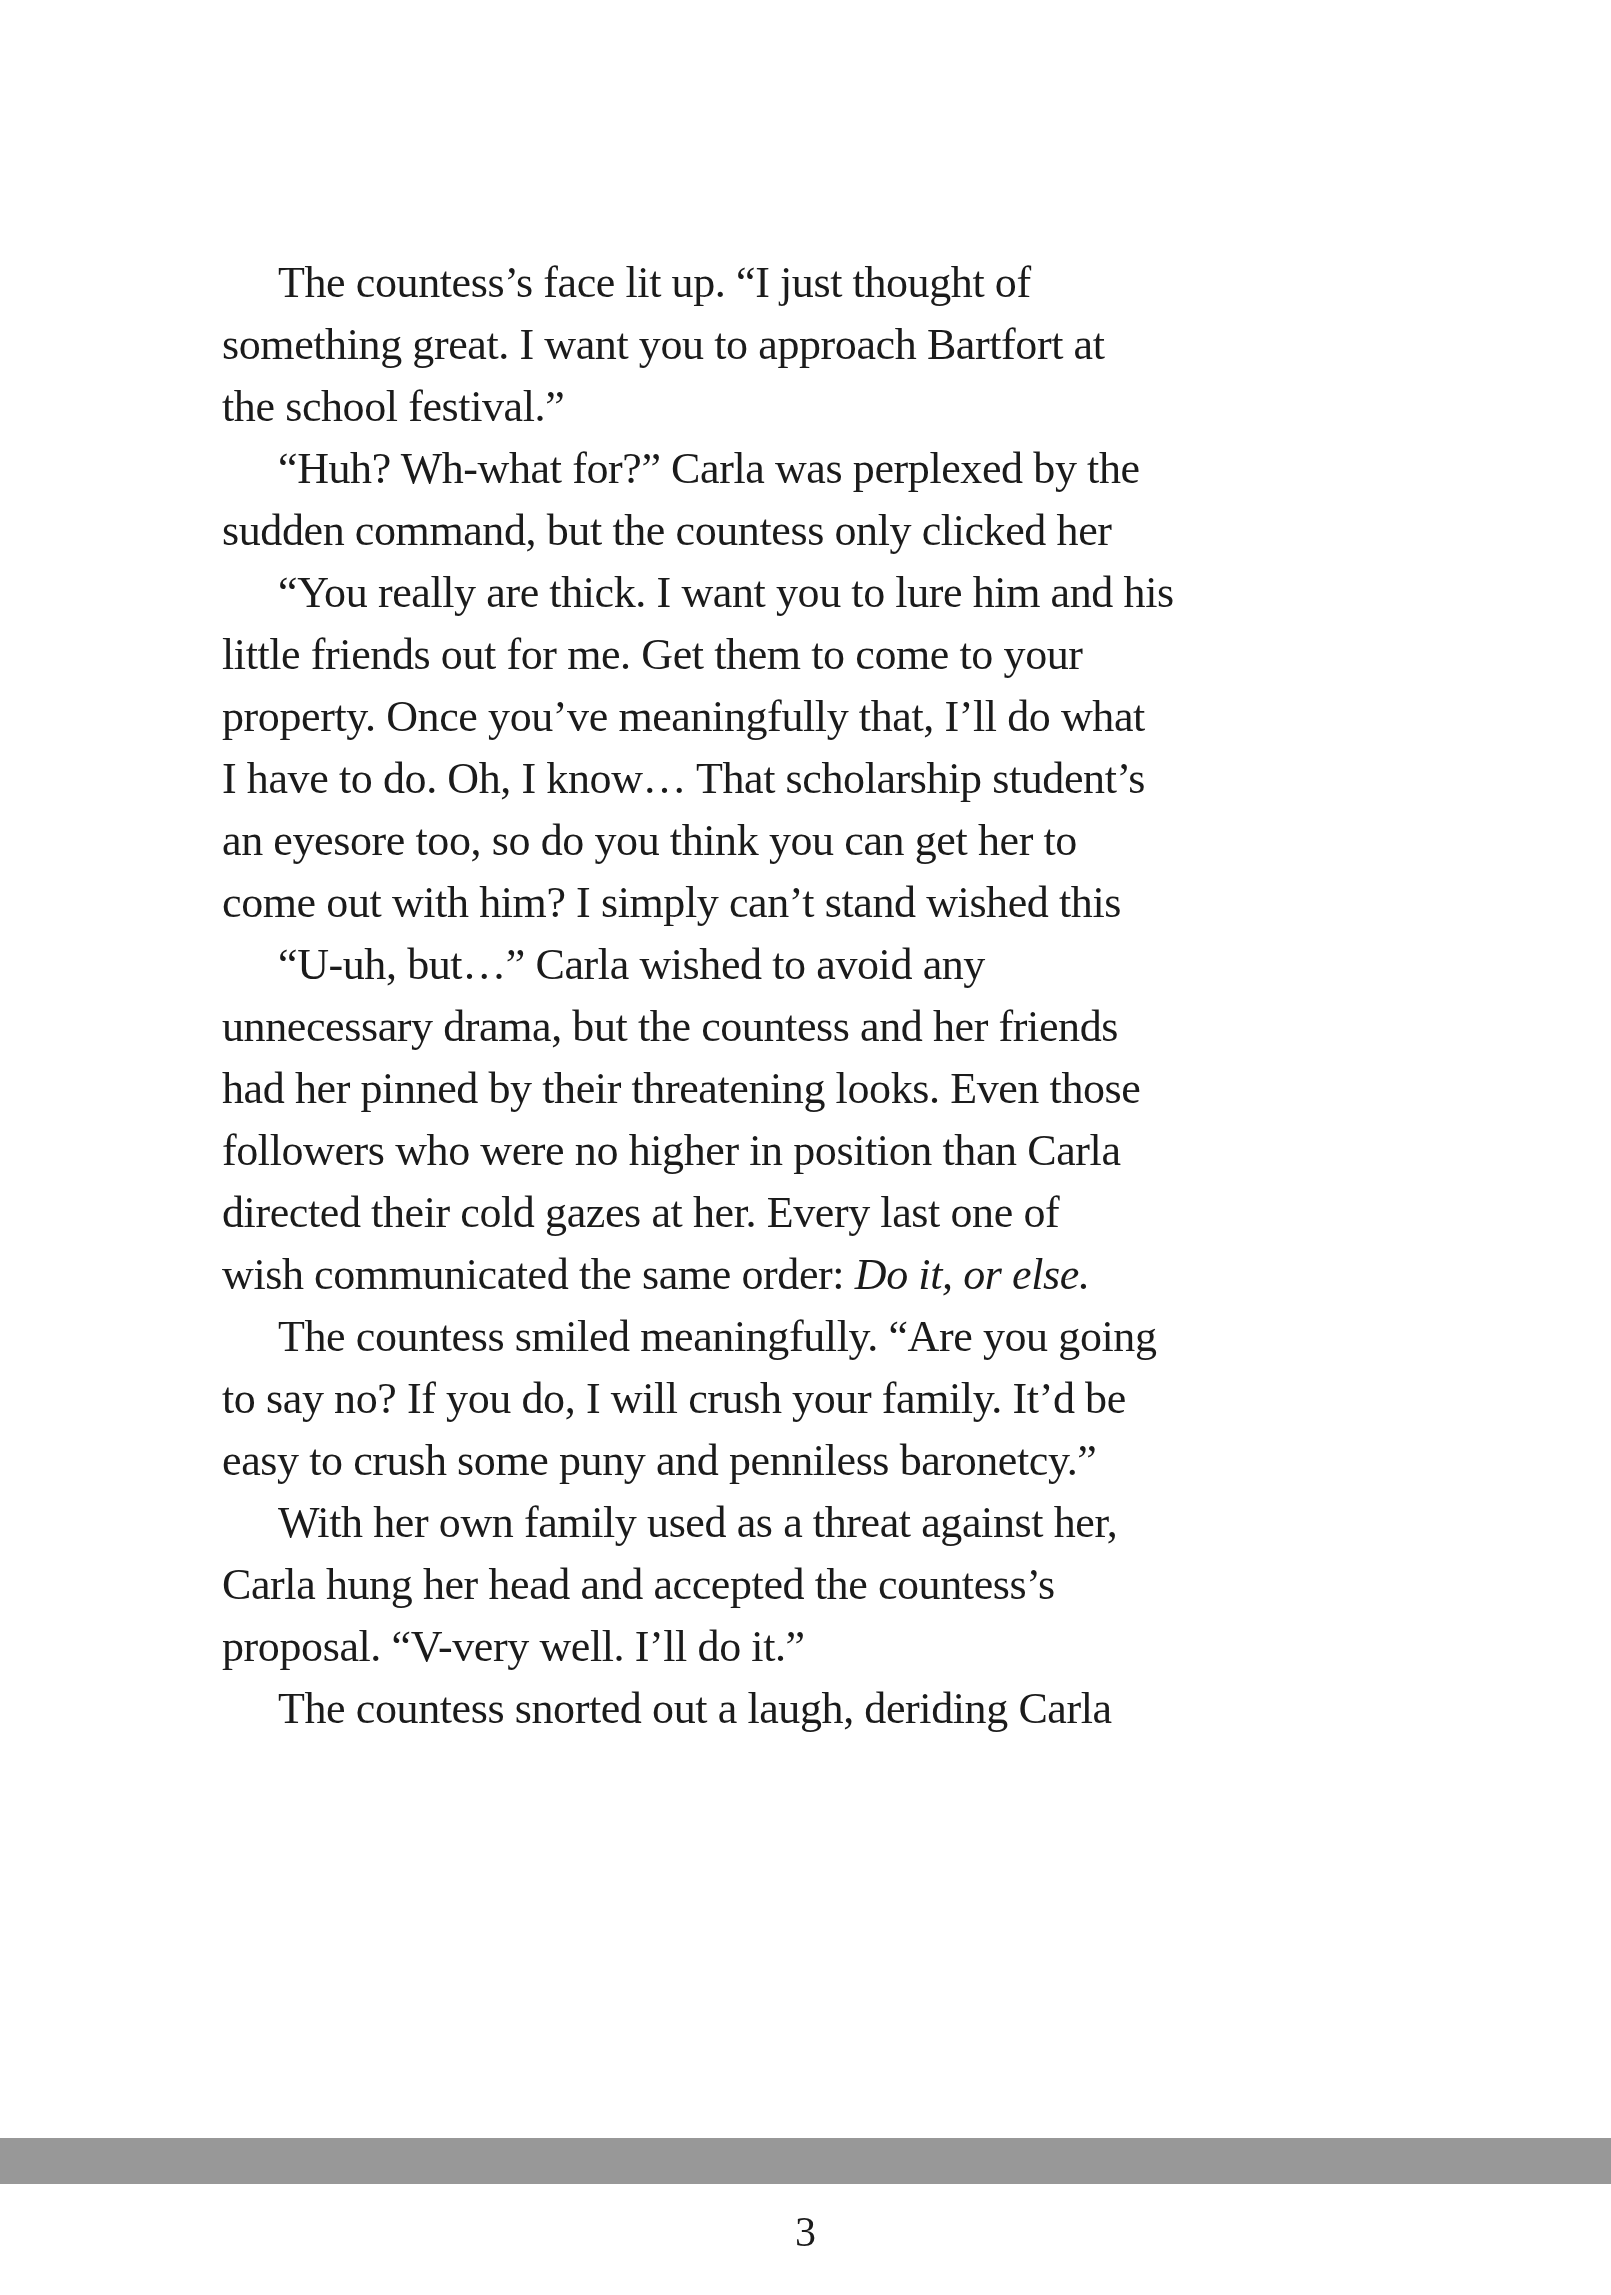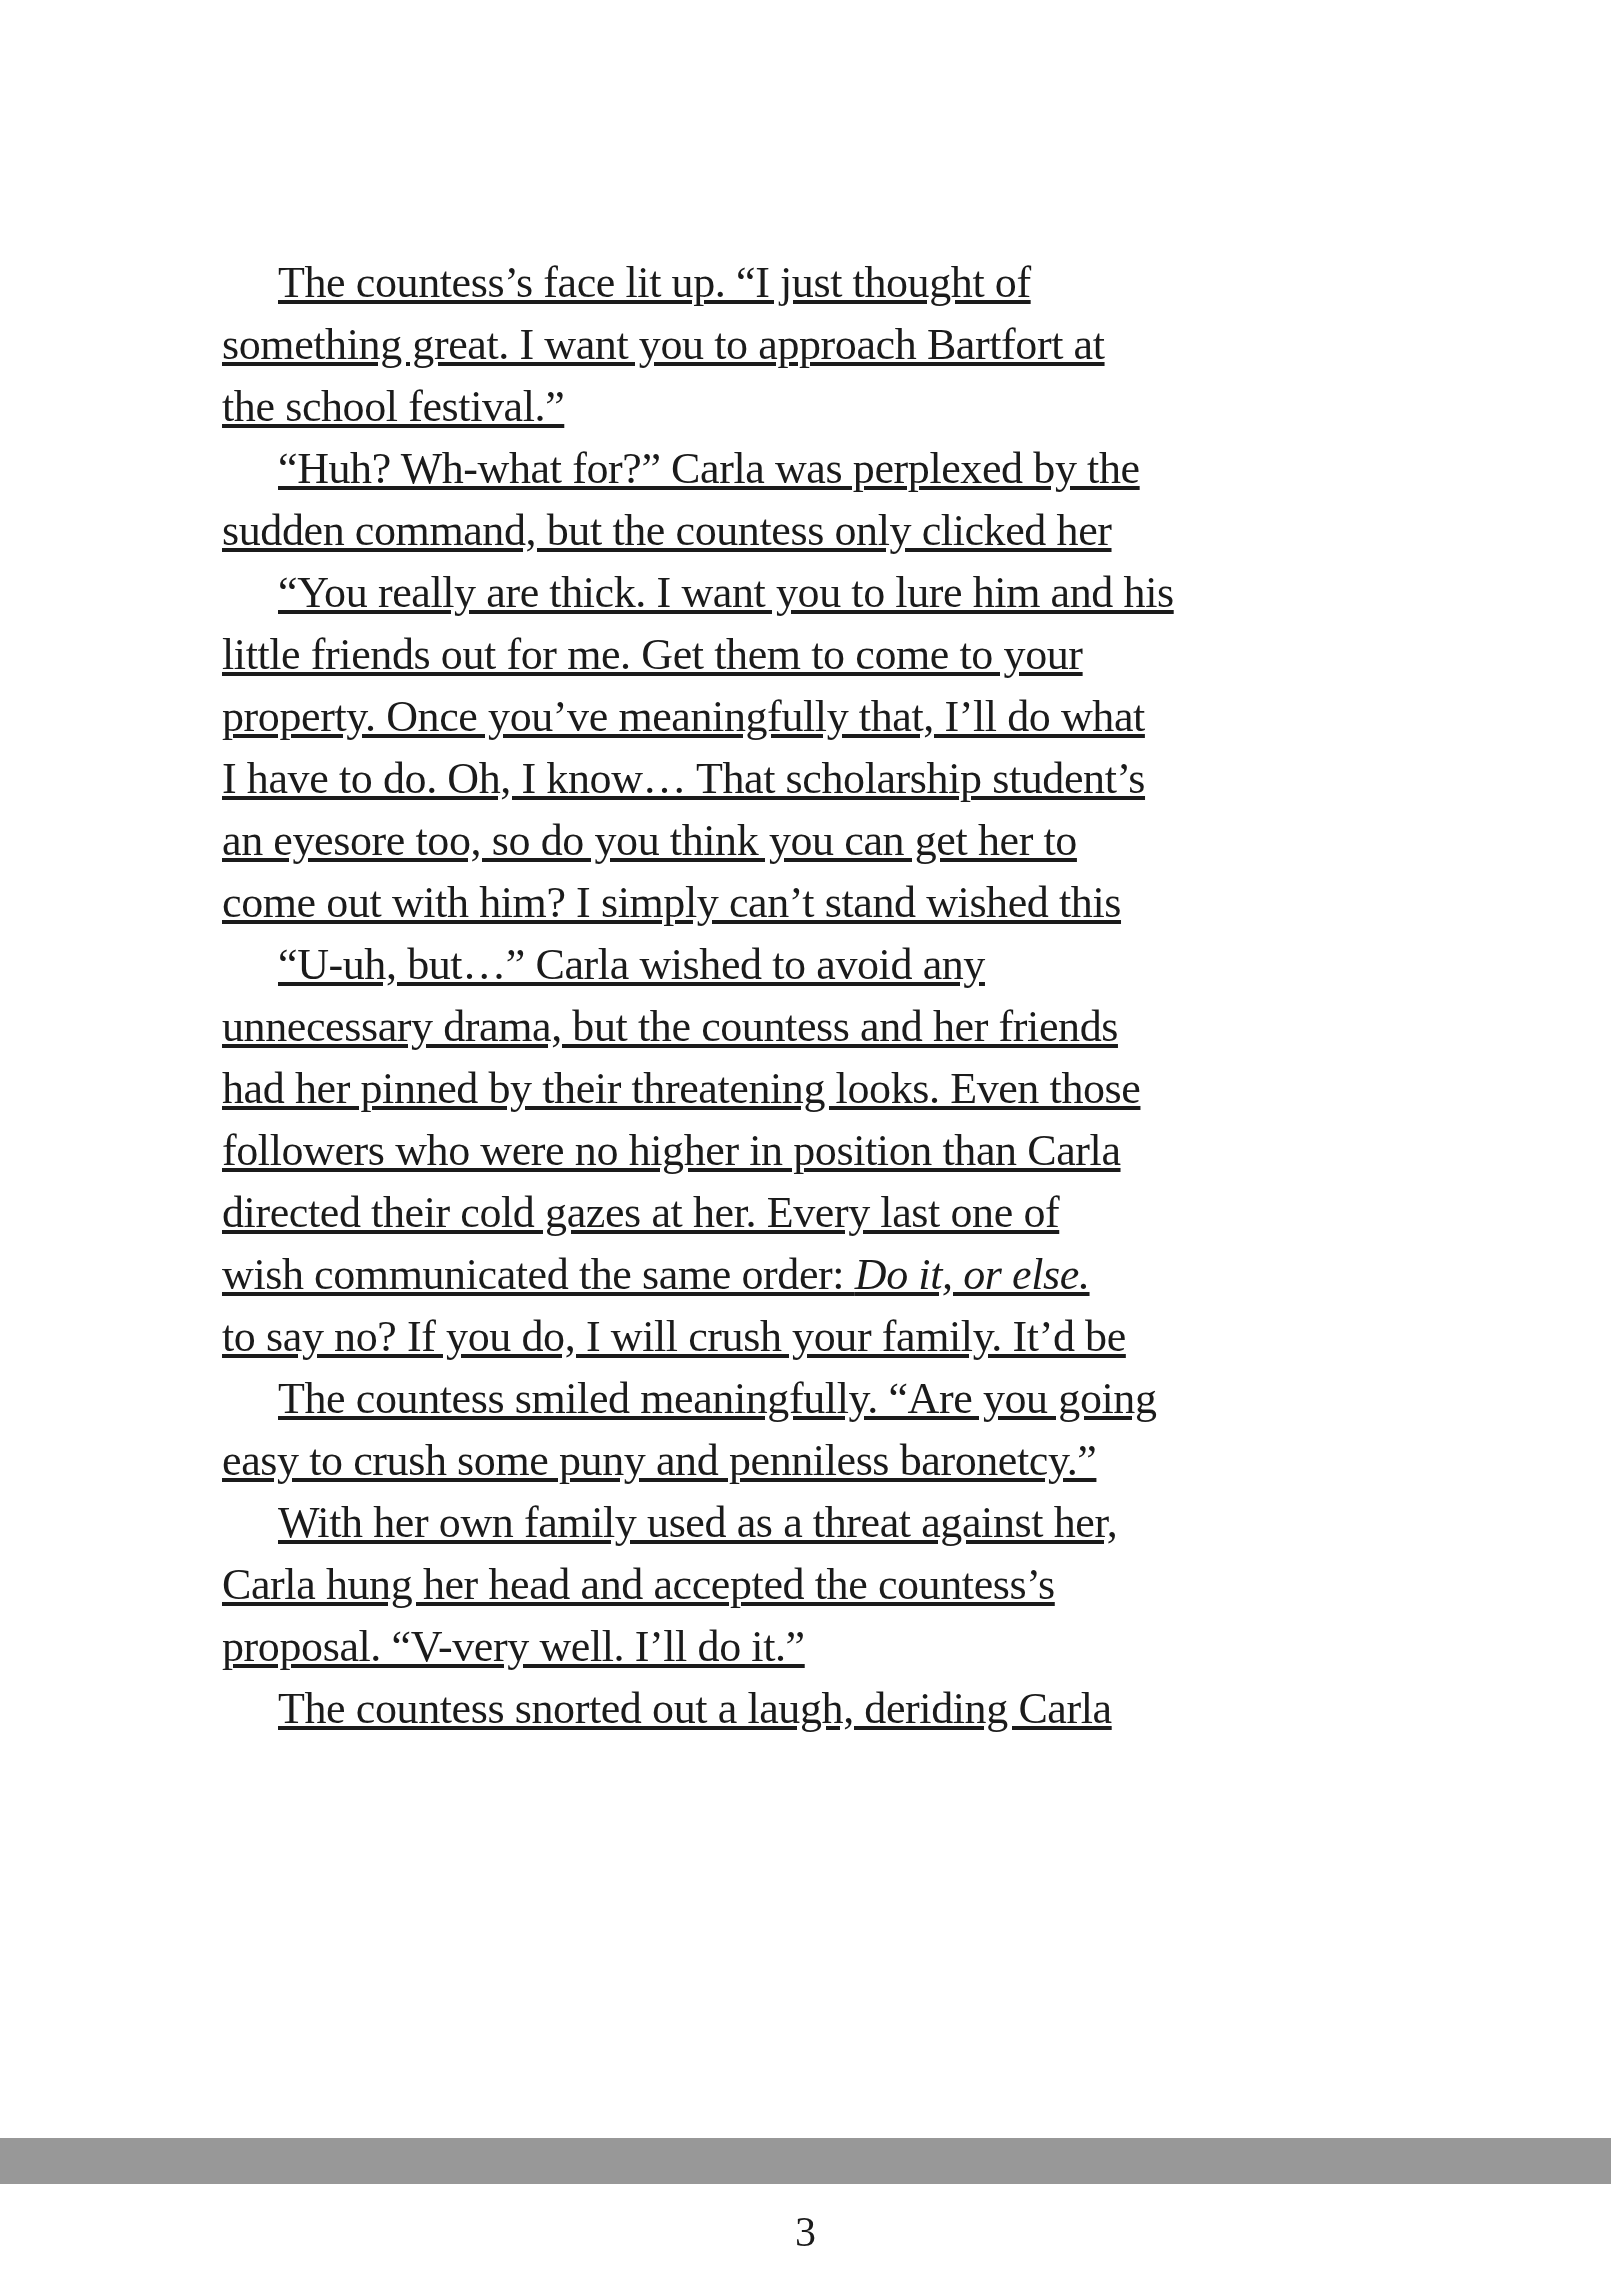--- a/index.html
+++ b/index.html
@@ -16,21 +16,20 @@
   }
   .text-block {
     position: absolute;
     left: 222px;
     top: 252px;
     width: 1138px;
     font-size: 44px;
     line-height: 62px;
     color: #1b1b1b;
     letter-spacing: -0.4px;
-    text-decoration: underline;
   }
   .line {
     white-space: nowrap;
   }
   .line.indent {
     text-indent: 56px;
   }
   .line em {
     font-style: italic;
   }
@@ -67,22 +66,22 @@
   <div class="line">property. Once you’ve meaningfully that, I’ll do what</div>
   <div class="line">I have to do. Oh, I know… That scholarship student’s</div>
   <div class="line">an eyesore too, so do you think you can get her to</div>
   <div class="line">come out with him? I simply can’t stand wished this</div>
   <div class="line indent">“U-uh, but…” Carla wished to avoid any</div>
   <div class="line">unnecessary drama, but the countess and her friends</div>
   <div class="line">had her pinned by their threatening looks. Even those</div>
   <div class="line">followers who were no higher in position than Carla</div>
   <div class="line">directed their cold gazes at her. Every last one of</div>
   <div class="line"><span>wish communicated the same order: </span><em>Do it, or else.</em></div>
+  <div class="line indent">The countess smiled meaningfully. “Are you going</div>
   <div class="line">to say no? If you do, I will crush your family. It’d be</div>
-  <div class="line indent">The countess smiled meaningfully. “Are you going</div>
   <div class="line">easy to crush some puny and penniless baronetcy.”</div>
   <div class="line indent">With her own family used as a threat against her,</div>
   <div class="line">Carla hung her head and accepted the countess’s</div>
   <div class="line">proposal. “V-very well. I’ll do it.”</div>
   <div class="line indent">The countess snorted out a laugh, deriding Carla</div>
 </div>
 
 <div class="footer-bar"></div>
 
 <div class="page-number">3</div>

